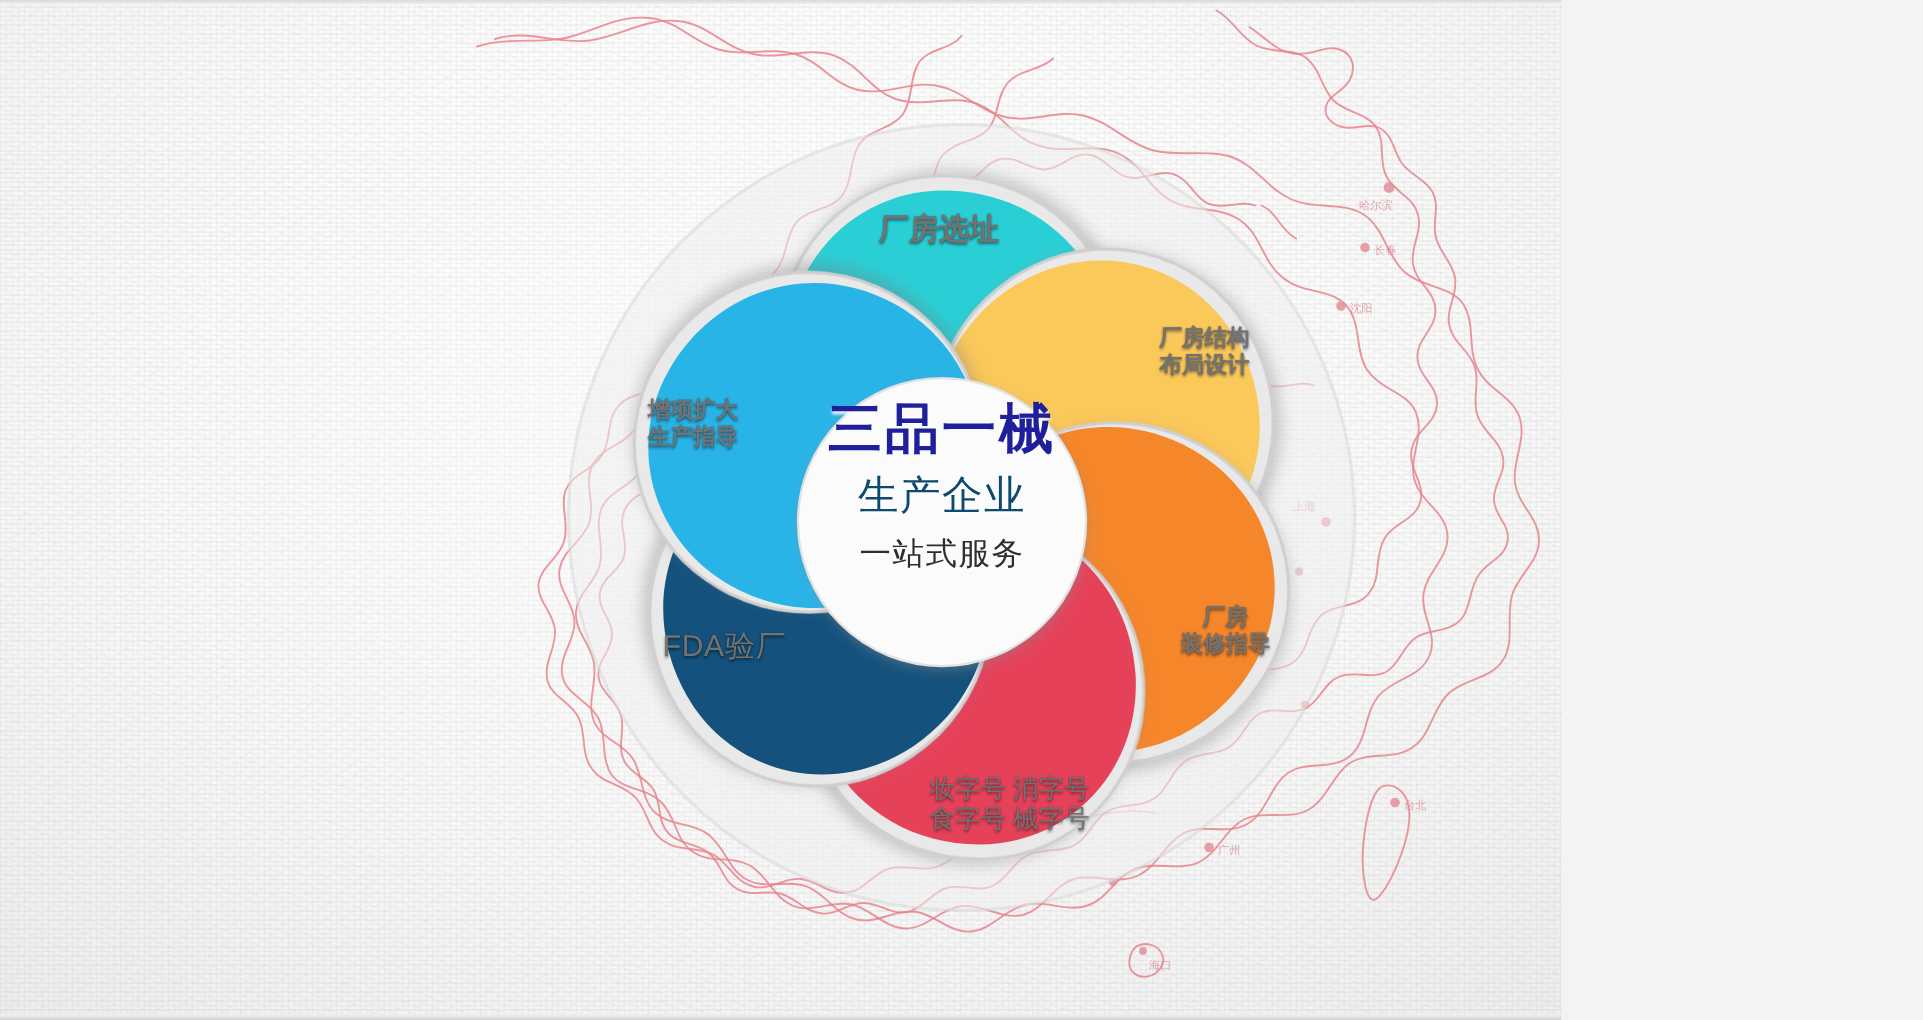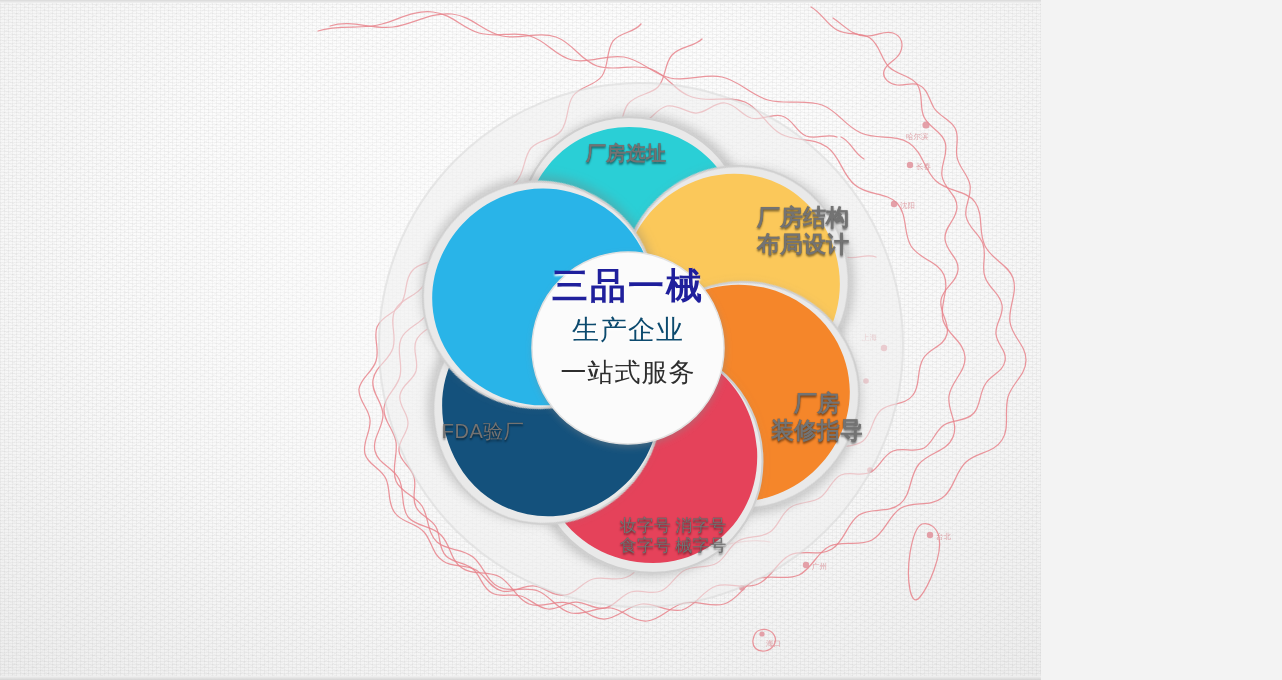--- a/index.html
+++ b/index.html
@@ -35,34 +35,34 @@
 
   
   #wheel{position:absolute;left:0;top:0;width:1282px;height:680px;}
   .petal-txt{
     position:absolute;text-align:center;color:#737373;
     font-weight:bold;line-height:1.18;
     text-shadow:0 1.5px 2px rgba(0,0,0,.45), 0 0 1px rgba(0,0,0,.35);
     white-space:nowrap;pointer-events:none;
   }
   .t-big{font-size:20px;}
-  .t-mid{font-size:23px;}
+  .t-mid{font-size:15px;margin-top:13px;}
   .t-sm{font-size:17px;}
   .t-lat{font-size:20px;font-weight:normal;letter-spacing:.5px;}
 
   
   #center-wrap{
     position:absolute;left:516px;top:268px;width:224px;height:160px;
     text-align:center;pointer-events:none;
   }
   .c1{font-size:36px;font-weight:bold;color:#1f1f9c;letter-spacing:2px;line-height:1;
       text-shadow:0 2px 2px rgba(255,255,255,.9), 0 1px 0 rgba(0,0,0,.10);}
   .c2{font-size:27px;font-weight:normal;color:#0c4a6e;letter-spacing:1px;margin-top:13px;line-height:1;
       text-shadow:0 2px 2px rgba(255,255,255,.9);}
-  .c3{font-size:26px;font-weight:normal;color:#2e2e2e;letter-spacing:1px;margin-top:15px;line-height:1;
+  .c3{font-size:21px;font-weight:normal;color:#2e2e2e;letter-spacing:1px;margin-top:15px;line-height:1;
       text-shadow:0 2px 2px rgba(255,255,255,.9);}
 </style>
 </head>
 <body>
 
 <div id="stage">
 
   <div class="paper"></div>
   <div class="paper-vig"></div>
   <div class="edge-top"></div>
@@ -274,14 +274,18 @@
 
   <div class="petal-txt" style="left:578px;top:512px;width:190px;">
     <div class="t-sm" style="margin-top:4px;font-weight:normal;">妆字号  消字号</div>
     <div class="t-sm" style="font-weight:normal;">食字号  械字号</div>
   </div>
 
   <div class="petal-txt t-lat" style="left:408px;top:418px;width:150px;line-height:1.32;">
     <div>FDA验厂</div>
   </div>
 
+  <div class="petal-txt t-mid" style="left:392px;top:252px;width:140px;">
+    <div>增项扩大</div>
+    <div>生产指导</div>
+  </div>
 
 </div>
 
 </body></html>

